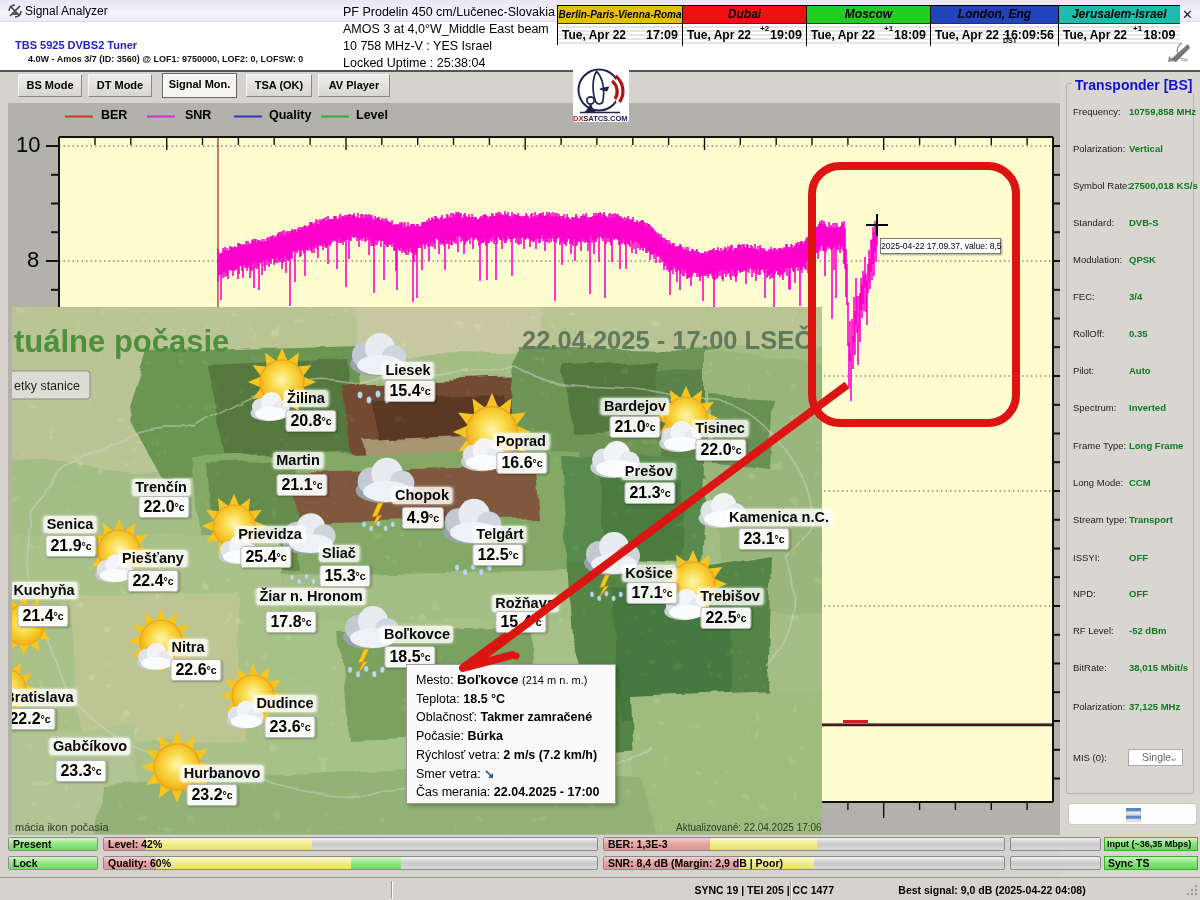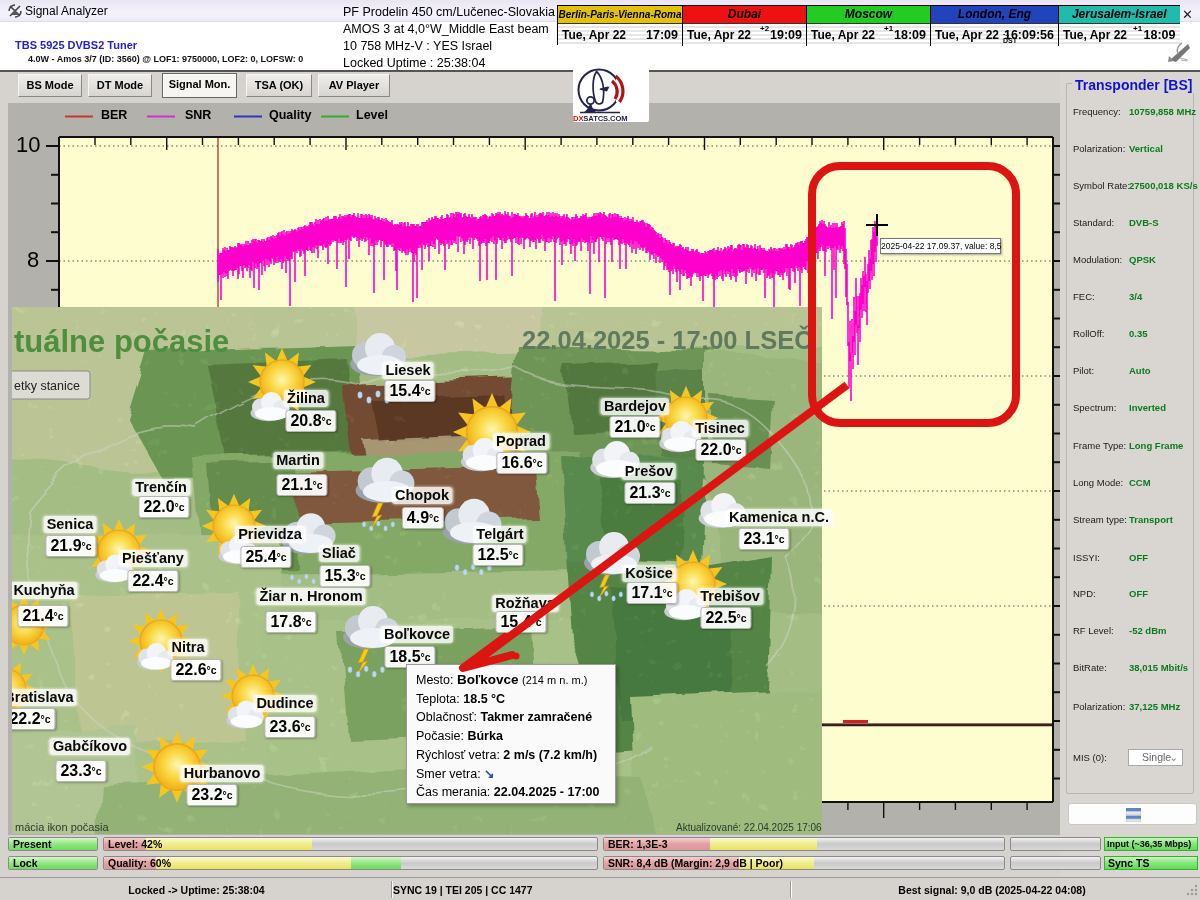--- a/index.html
+++ b/index.html
@@ -179,21 +179,21 @@
 <span class="abs" style="left:36px;top:0">BER</span>
     <span class="abs" style="left:120px;top:0">SNR</span>
     <span class="abs" style="left:204px;top:0">Quality</span>
     <span class="abs" style="left:291px;top:0">Level</span>
   </div>
 <svg class="abs" style="left:866px;top:214px" width="22" height="22">
     <path d="M11 0 V22 M0 11 H22" stroke="#000" stroke-width="2"></path>
   </svg>
 <div class="abs" style="left:880px;top:238px;width:121px;height:16px;background:#fefefe;border:1px solid #777;box-shadow:1px 1px 2px rgba(0,0,0,.35);font-size:8.5px;line-height:15px;text-align:left;color:#000;white-space:nowrap">2025-04-22 17.09.37, value: 8,5</div>
 
-<div class="abs" style="left:573px;top:64px;width:76px;height:58px;background:#fff;border-radius:2px">
+<div class="abs" style="left:573px;top:64px;width:56px;height:58px;background:#fff;border-radius:2px">
 <svg width="54" height="58" viewBox="0 0 54 58">
 <circle cx="26" cy="26" r="20.5" stroke="#232350" stroke-width="2" fill="none"></circle>
 <rect x="43" y="12" width="11" height="26" fill="#fff"></rect>
 <path d="M44.5 11 A19 19 0 0 1 48.5 37" stroke="#b11212" stroke-width="3.2" fill="none" transform="translate(-2 1)"></path>
 <path d="M41 16 A13.5 13.5 0 0 1 44 34" stroke="#b11212" stroke-width="3.2" fill="none" transform="translate(-2 1)"></path>
 <path d="M23.5 7.5 C29.5 13 32.5 26 29.5 38.5 C26.5 41 24 40 22.8 38 C18.8 28 19.3 13.5 23.5 7.5 Z" fill="#fff" stroke="#232350" stroke-width="1.7"></path>
 <path d="M26 25.5 L36.5 22.5 L34 27.5 Z" fill="#232350"></path>
       <line x1="27" y1="25" x2="35" y2="23" stroke="#232350" stroke-width="1.2"></line>
 <circle cx="17.5" cy="36.5" r="3.6" fill="#fff" stroke="#232350" stroke-width="1.7"></circle>
 <path d="M17 40 C15.5 44 13.5 46.5 10.5 48.5 L23 48.5 C20 45.5 18.8 43 18.5 40 Z" fill="#232350"></path>
@@ -507,22 +507,21 @@
     <div class="pfill pnk" style="left:0;width:52px"></div>
     <span class="plab">Quality: 60%</span>
   </div>
 <div class="pbar" style="left:603px;top:856px;width:402px">
     <div class="pfill yel" style="left:0;width:210px"></div>
     <div class="pfill pnk" style="left:0;width:135px"></div>
     <span class="plab">SNR: 8,4 dB (Margin: 2,9 dB | Poor)</span>
   </div>
 <div class="pbar" style="left:1010px;top:856px;width:91px"></div>
 <div class="abs" style="left:0;top:877px;width:1200px;height:23px;background:#d6d3ce;border-top:1.5px solid #999;font-size:10.5px;font-weight:bold;color:#000">
-<span class="abs" style="left:0;top:6px;width:393px;text-align:center">Locked -&gt; Uptime: 25:38:04</span>
-<span class="abs" style="left:393px;top:6px;width:441px;text-align:left">SYNC 19 | TEI 205 | CC 1477</span>
+<span class="abs" style="left:393px;top:6px;width:441px;text-align:right">SYNC 19 | TEI 205 | CC 1477</span>
 <span class="abs" style="left:792px;top:6px;width:400px;text-align:center">Best signal: 9,0 dB (2025-04-22 04:08)</span>
 <span class="abs" style="left:391px;top:3px;width:1px;height:17px;background:#9a9a9a"></span>
     <span class="abs" style="left:392px;top:3px;width:1px;height:17px;background:#fff"></span>
 <span class="abs" style="left:790px;top:3px;width:1px;height:17px;background:#9a9a9a"></span>
     <span class="abs" style="left:791px;top:3px;width:1px;height:17px;background:#fff"></span>
 </div>
 <svg class="abs" style="left:1186px;top:884px" width="12" height="12">
     <g fill="#999">
       <circle cx="10" cy="2" r="1.2"></circle>
       <circle cx="6" cy="6" r="1.2"></circle>

